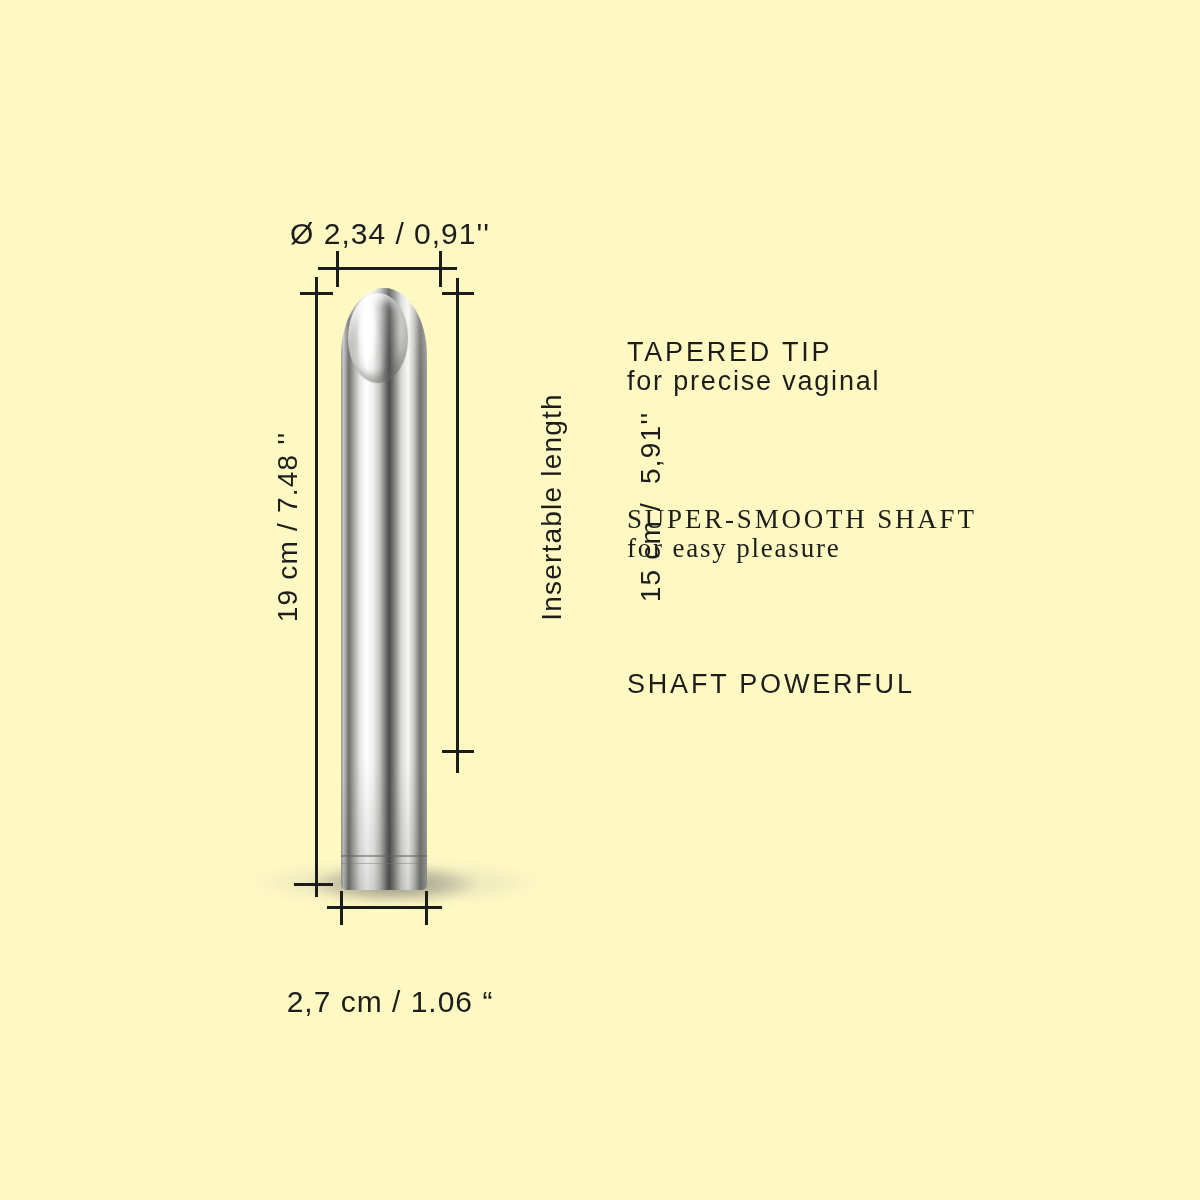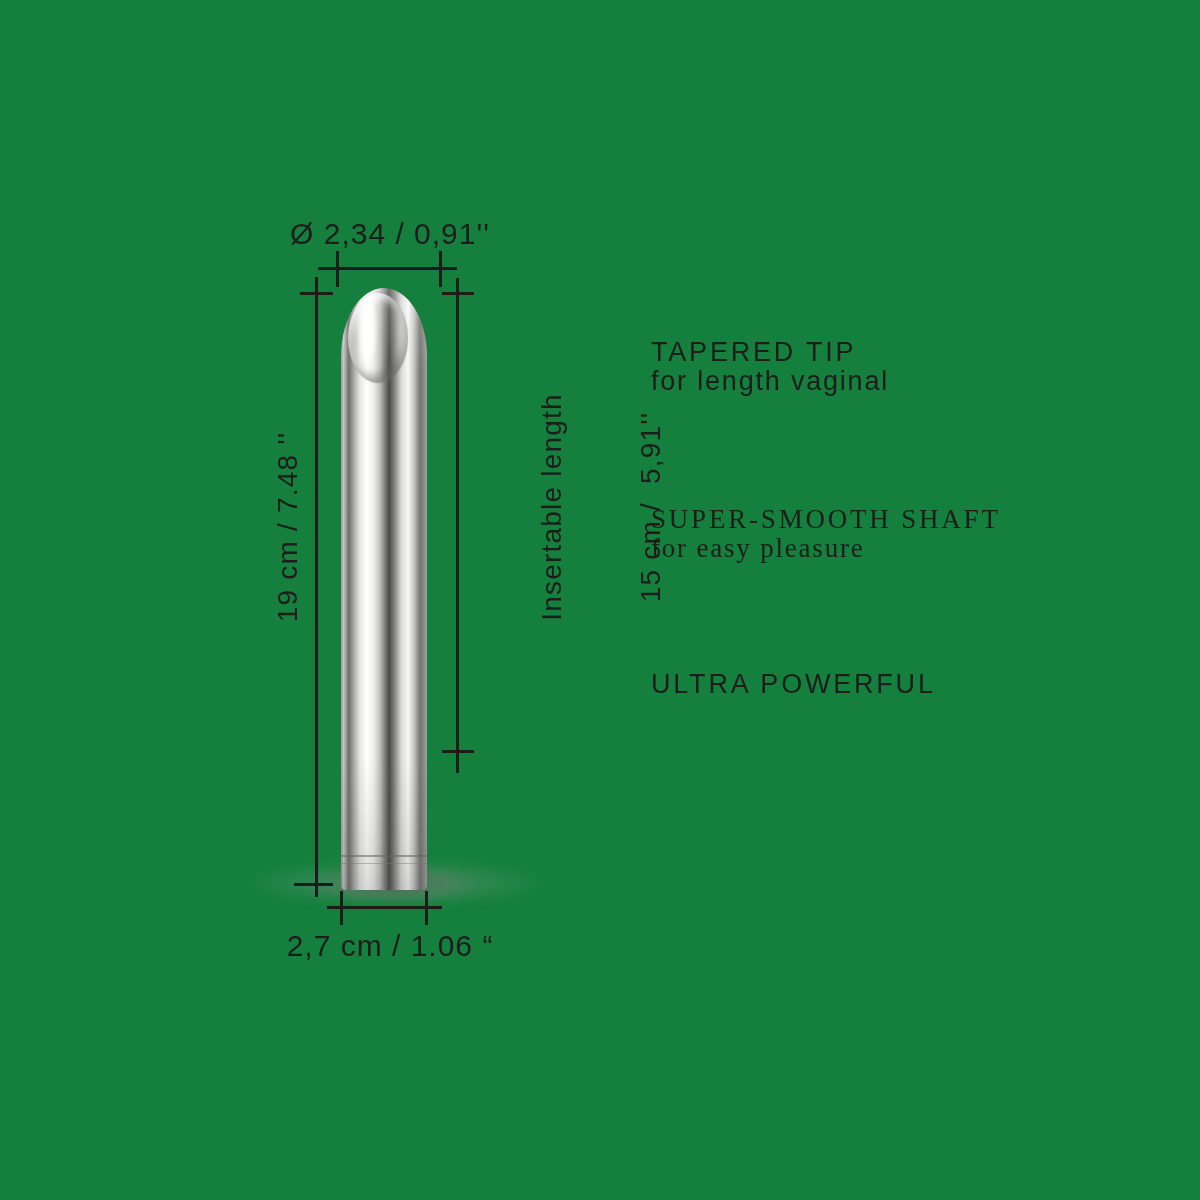--- a/index.html
+++ b/index.html
@@ -4,21 +4,21 @@
 <style>
   html, body {
     margin: 0;
     padding: 0;
     background: #ffffff;
   }
   .stage {
     position: relative;
     width: 1200px;
     height: 1200px;
-    background: #15803d;
+    background: #fef9c3;
     overflow: hidden;
     font-family: "Liberation Sans", "DejaVu Sans", sans-serif;
     color: #1d1d1b;
   }
   
   .dline {
     position: absolute;
     background: #1c1c1a;
   }
   
@@ -41,21 +41,20 @@
     transform: rotate(-90deg);
     color: #1d1d1b;
   }
   
   .feature {
     position: absolute;
     left: 627px;
     font-size: 27px;
     line-height: 29px;
     color: #1d1d1b;
-    margin-left: 24px;
   }
   .feature .title {
     letter-spacing: 2.8px;
     white-space: pre;
   }
   .feature .desc {
     letter-spacing: 1.8px;
     white-space: pre;
   }
   
@@ -182,29 +181,29 @@
   <div class="dline" style="left:442px; top:292px; width:32px; height:3px;"></div>
   <div class="dline" style="left:442px; top:750px; width:32px; height:3px;"></div>
   <div class="rot-label" style="left:382px; top:474px; width:240px; height:66px;">
     <div>Insertable length</div>
     <div>15 cm /  5,91''</div>
   </div>
 
   <div class="dline" style="left:327px; top:906px; width:115px; height:3px;"></div>
   <div class="dline" style="left:340px; top:891px; width:3px; height:34px;"></div>
   <div class="dline" style="left:425px; top:891px; width:3px; height:34px;"></div>
-  <div class="dim-label" style="left:240px; top:930px; width:300px;">2,7 cm / 1.06 “</div>
+  <div class="dim-label" style="left:240px; top:986px; width:300px;">2,7 cm / 1.06 “</div>
 
   <div class="feature" style="top:338px;">
     <div class="title">TAPERED TIP</div>
-    <div class="desc">for length vaginal</div>
+    <div class="desc">for precise vaginal</div>
   </div>
 
   <div class="feature" style="top:505px;font-family:Liberation Serif, serif;">
     <div class="title">SUPER-SMOOTH SHAFT</div>
     <div class="desc">for easy pleasure</div>
   </div>
 
   <div class="feature" style="top:670px;">
-    <div class="title">ULTRA POWERFUL</div>
+    <div class="title">SHAFT POWERFUL</div>
   </div>
 
 </div>
 
 </body></html>

